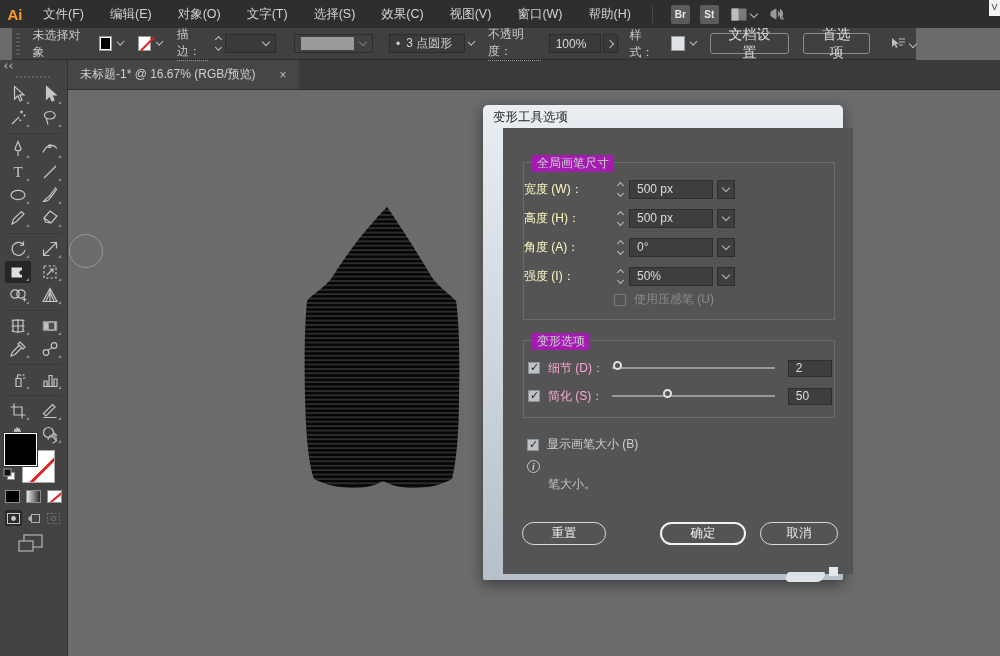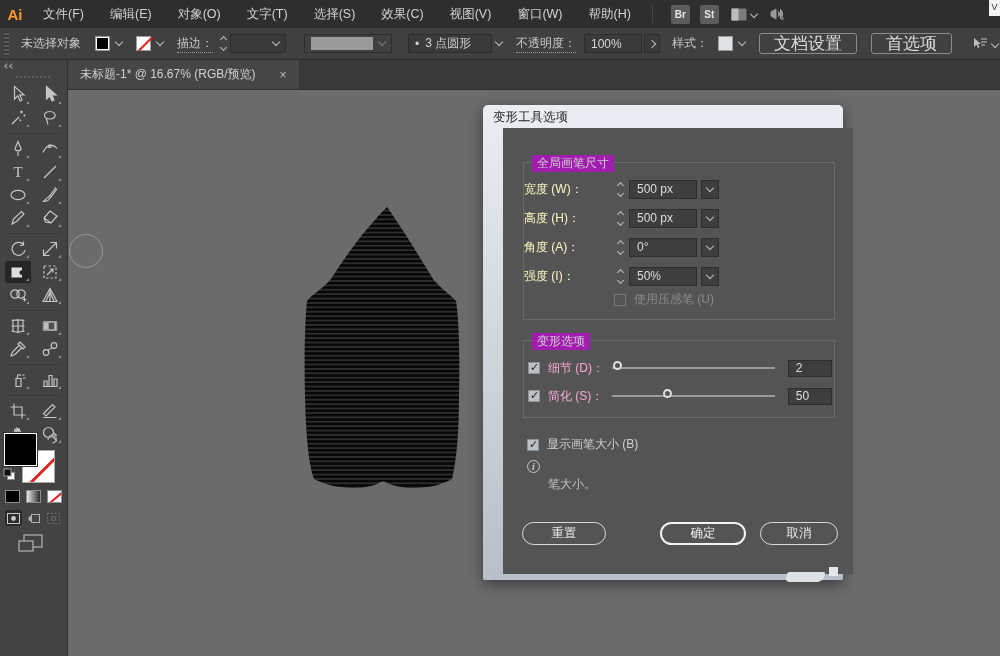--- a/index.html
+++ b/index.html
@@ -15,21 +15,21 @@
   #menu-items { display:flex; height:100%; align-items:center; }
   .menu-item { color:#d2d2d2; font-size:12.5px; padding:0 13px; height:100%; display:flex; align-items:center; cursor:default; }
   .mb-div { width:1px; height:18px; background:#474747; margin:0 8px; }
   .sq-btn { width:19px; height:19px; background:#5c5c5c; color:#e6e6e6; font-size:10px; font-weight:bold;
             display:flex; align-items:center; justify-content:center; border-radius:2px; margin-left:10px; }
   .mb-icon { margin-left:12px; display:flex; align-items:center; gap:4px; }
   #corner-artifact { position:absolute; right:0; top:0; width:11px; height:16px; background:#f2f2f2;
                      color:#333; font-size:9px; text-align:center; line-height:15px; }
 
   
-  #optionsbar { position:absolute; left:0; top:28px; width:1000px; height:32px; background:#404040;
+  #optionsbar { position:absolute; left:12px; top:28px; width:904px; height:32px; background:#404040;
                 border-bottom:1px solid #2c2c2c; display:flex; align-items:center; z-index:5; }
   .ob-grip { width:5px; height:22px; margin:0 6px 0 4px;
              background:repeating-linear-gradient(0deg,#5a5a5a 0 2px,#383838 2px 4px); }
   .ob-text { color:#c9c9c9; font-size:12px; }
   .ob-label { color:#c9c9c9; font-size:12px; border-bottom:1px dotted #999; margin-left:14px; }
   .swatch-box { width:15px; height:15px; border:1px solid #9a9a9a; margin-left:14px; position:relative; background:#fff; }
   .swatch-black { background:#000; box-shadow:inset 0 0 0 1px #fff; }
   .red-slash::after { content:""; position:absolute; left:-1px; top:6px; width:19px; height:2px;
                       background:#d22; transform:rotate(-45deg); }
   .chev { display:inline-block; width:6px; height:6px; border-right:1.6px solid #bdbdbd;
@@ -45,21 +45,21 @@
   .ob-drop .chev { margin-top:-3px; }
   #profile-drop { width:88px; margin-left:18px; background:#404040; gap:6px; }
   #profile-fill { flex:1; height:13px; background:#9a9a9a; }
   #brush-drop { width:84px; margin-left:16px; justify-content:flex-start; gap:6px; color:#d0d0d0; font-size:12px; }
   #brush-chev { margin-left:4px; margin-top:-3px; }
   #opacity-box { width:58px; margin-left:8px; justify-content:flex-start; color:#d8d8d8; font-size:12px; }
   .arrow-btn { width:16px; height:19px; display:flex; align-items:center; justify-content:center;
                border:1px solid #2d2d2d; background:#3a3a3a; margin-left:2px; }
   #style-swatch { width:15px; height:15px; background:#dfe3e6; border:1px solid #9a9a9a; margin-left:10px; }
   .ob-btn { height:21px; padding:0 14px; border:1px solid #8b8b8b; border-radius:3px; color:#dcdcdc;
-            font-size:17px; display:flex; align-items:center; margin-left:14px; background:transparent; }
+            font-size:14px; display:flex; align-items:center; margin-left:14px; background:transparent; }
   #tool-ptr-icon { margin-left:20px; }
 
   
   #tabstrip { position:absolute; left:68px; top:60px; width:932px; height:30px; background:#3a3a3a;
               border-bottom:1px solid #2e2e2e; display:flex; }
   #doc-tab { height:100%; background:#464646; display:flex; align-items:center; padding:0 12px; gap:24px; }
   #doc-tab .t { color:#cfcfcf; font-size:12px; }
   #tab-close { color:#bdbdbd; font-size:12px; }
 
   
@@ -118,21 +118,21 @@
   .fieldset { position:absolute; border:1px solid #6a6a6a; }
   .fieldset .legend { position:absolute; left:8px; top:-8px; background:#a21caf; padding:0 5px;
                       color:#cfcfcf; font-size:12px; }
   #fs-global { left:20px; top:34px; width:312px; height:158px; }
   #fs-warp   { left:20px; top:212px; width:312px; height:78px; }
 
   .fld-row { position:absolute; left:0; width:100%; height:20px; display:flex; align-items:center; }
   .fld-label { width:90px; color:#fef9c3; font-size:12px; }
   .dlg-stepper { display:flex; flex-direction:column; gap:3px; margin-left:4px; }
   .dlg-stepper .chev { width:5px; height:5px; }
-  .fld-input { width:68px; height:19px; background:#3e3e3e; border:1px solid #2e2e2e; color:#dcdcdc;
+  .fld-input { width:84px; height:19px; background:#3e3e3e; border:1px solid #2e2e2e; color:#dcdcdc;
                font-size:12px; display:flex; align-items:center; padding-left:7px; margin-left:6px; }
   .fld-chevbtn { width:18px; height:19px; background:#3e3e3e; border:1px solid #2e2e2e; display:flex;
                  align-items:center; justify-content:center; margin-left:4px; }
   .fld-chevbtn .chev { margin-top:-3px; }
 
   .cb { width:12px; height:12px; background:#bcc1c6; border:1px solid #8d9297; position:relative; flex:none; }
   .cb.checked::after { content:"✓"; position:absolute; left:1px; top:-2px; color:#1e1e1e; font-size:11px; font-weight:bold; }
   .cb.disabled { background:transparent; border-color:#7a7a7a; }
   .cb-label { color:#cfcfcf; font-size:12px; margin-left:8px; }
   .cb-label.dim { color:#8a8a8a; }

